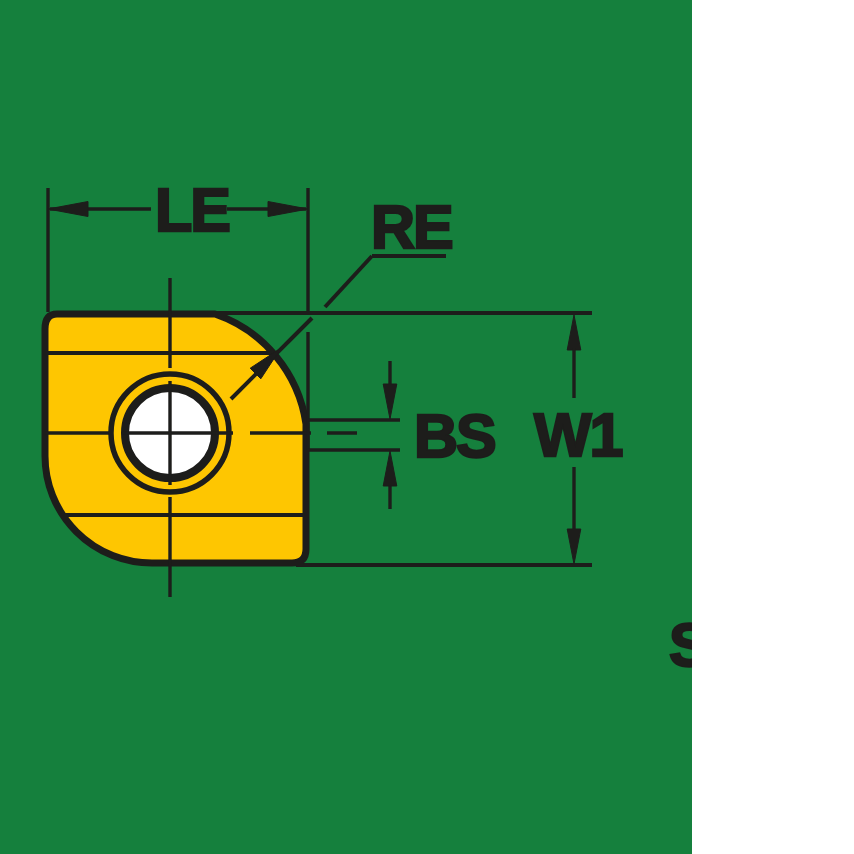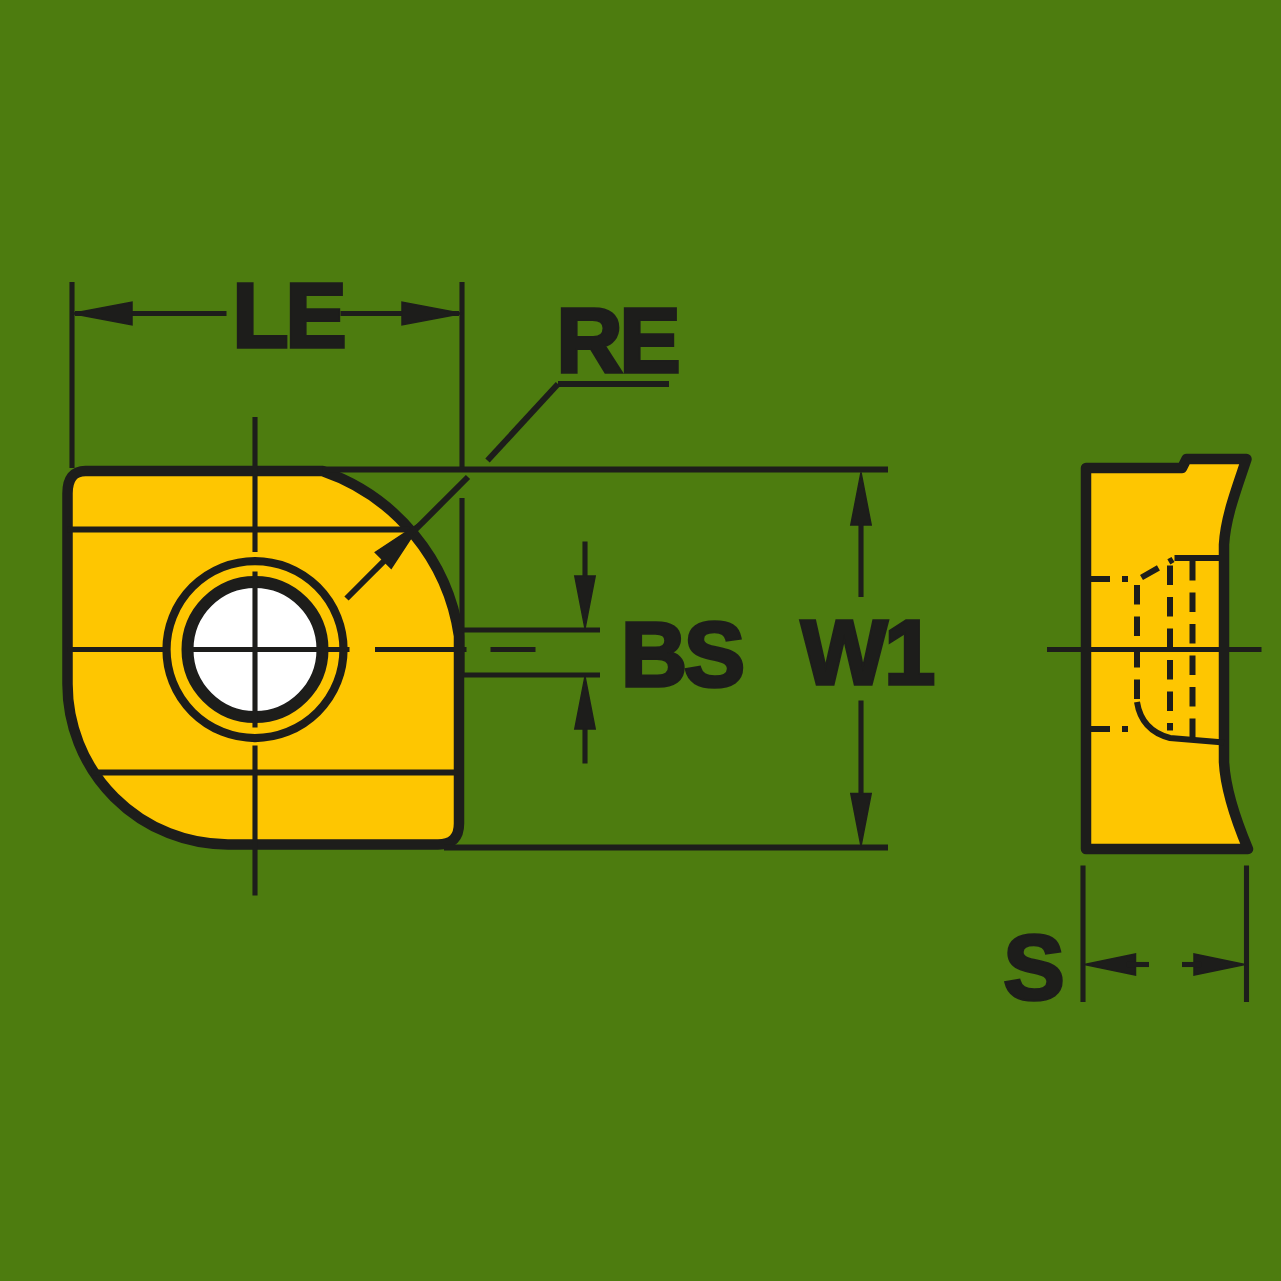--- a/index.html
+++ b/index.html
@@ -2,23 +2,23 @@
 <html><head>
 <meta charset="utf-8">
 <style>
   html, body {
     margin: 0;
     padding: 0;
     background: #ffffff;
   }
   .stage {
     position: relative;
-    width: 854px;
+    width: 692px;
     height: 854px;
-    background: #4d7c0f;
+    background: #15803d;
     overflow: hidden;
   }
   svg { display: block; }
 
   
   .ln   { fill: none; }
   .w7   { stroke-width: 7;   stroke-linejoin: round; }
   .w55  { stroke-width: 5.5; }
   .w8   { stroke-width: 8; }
   .w4   { stroke-width: 4; }

